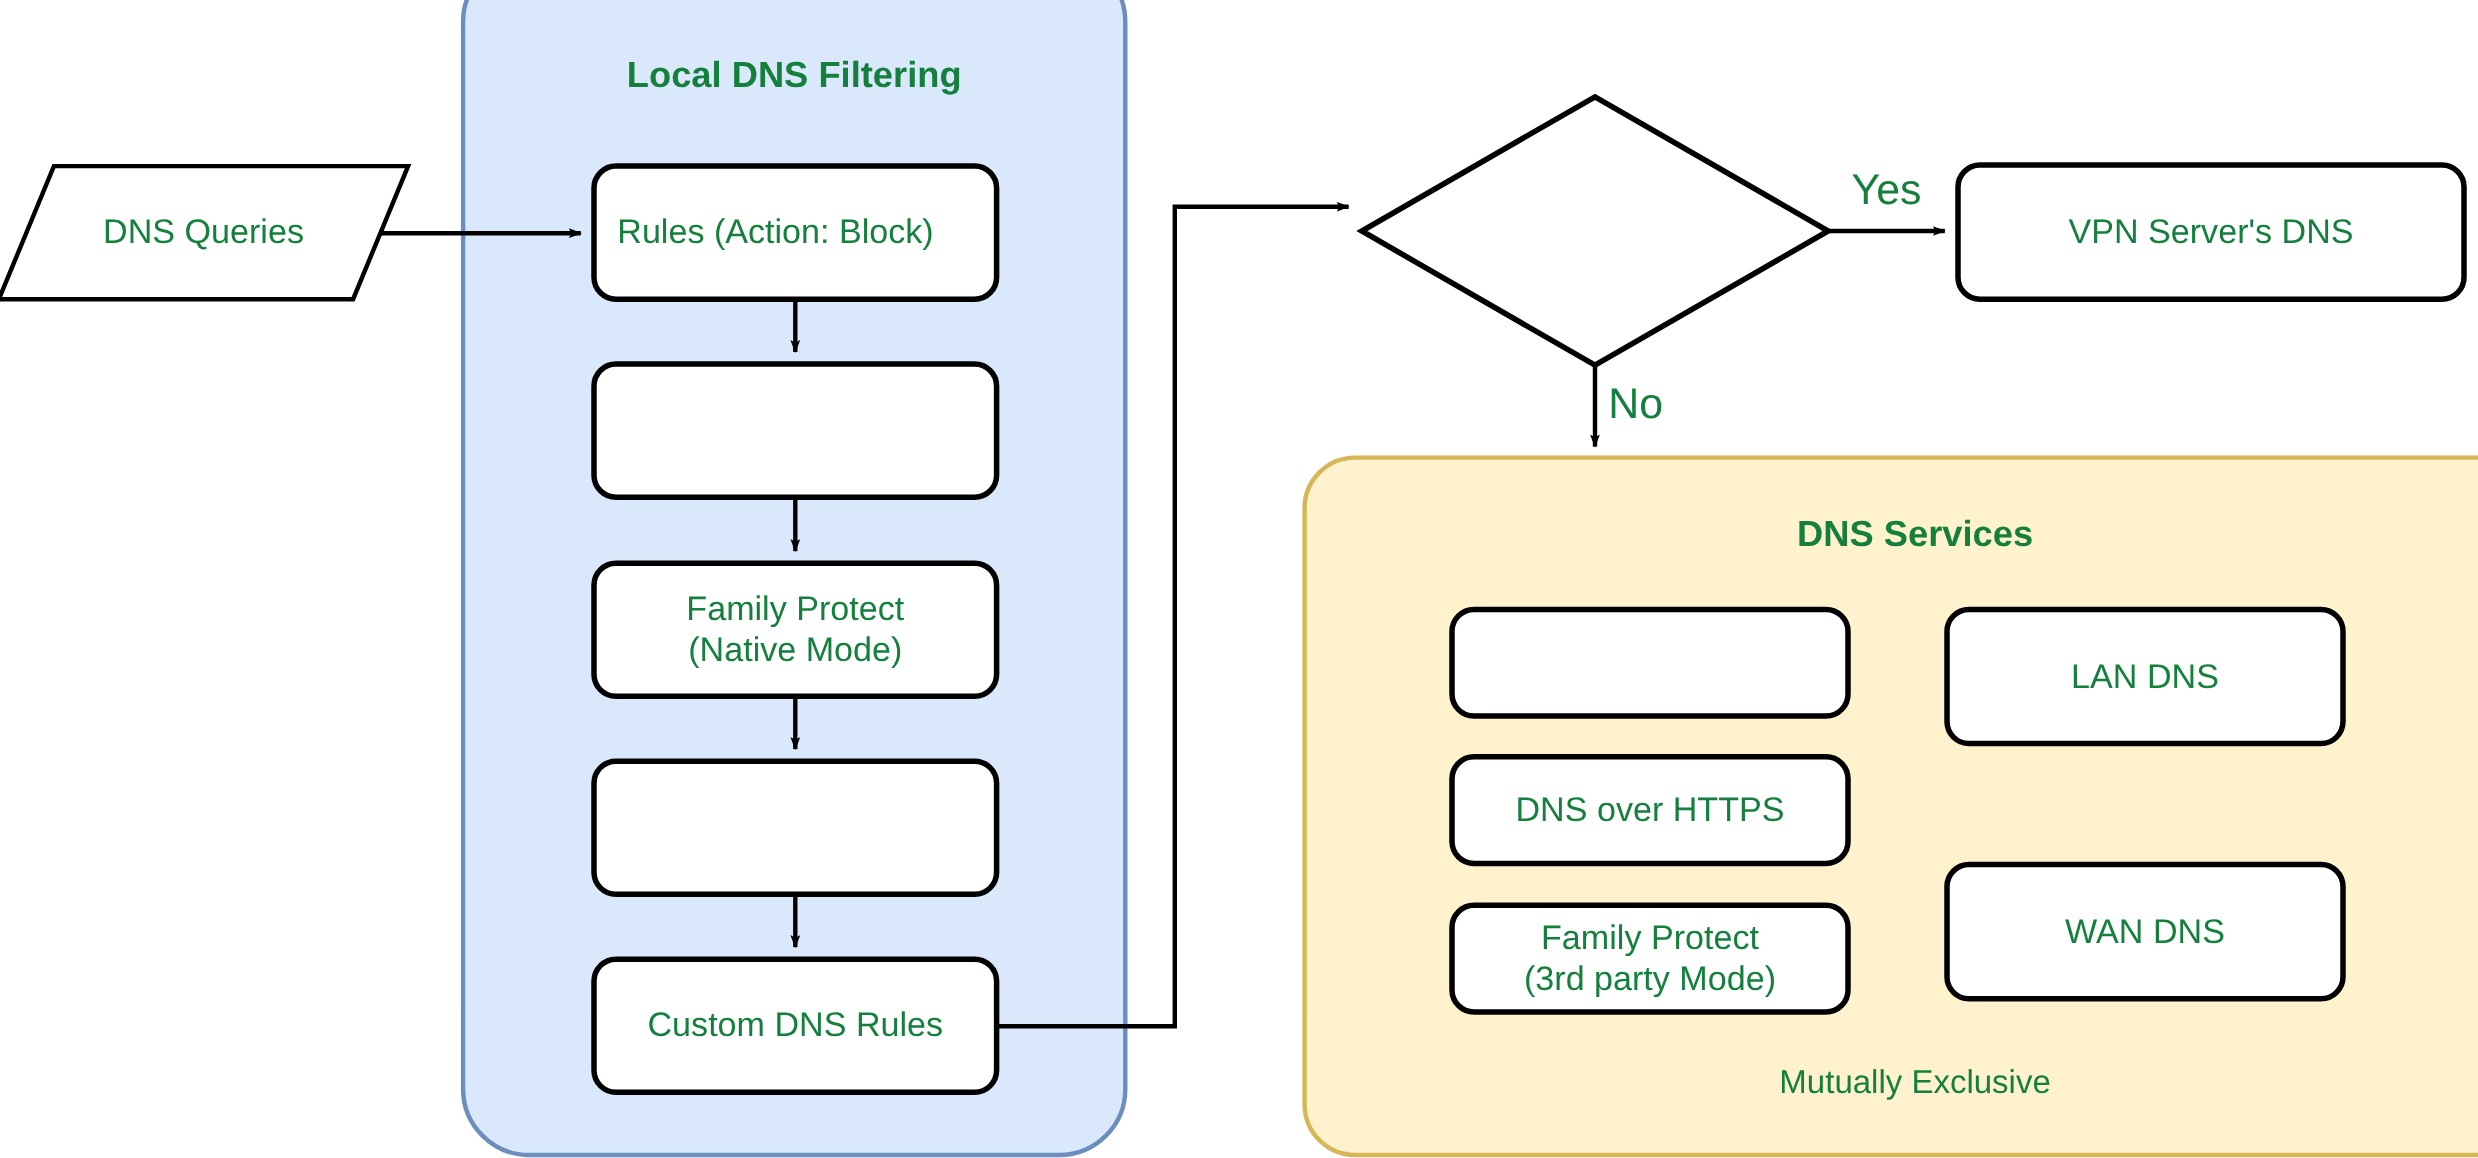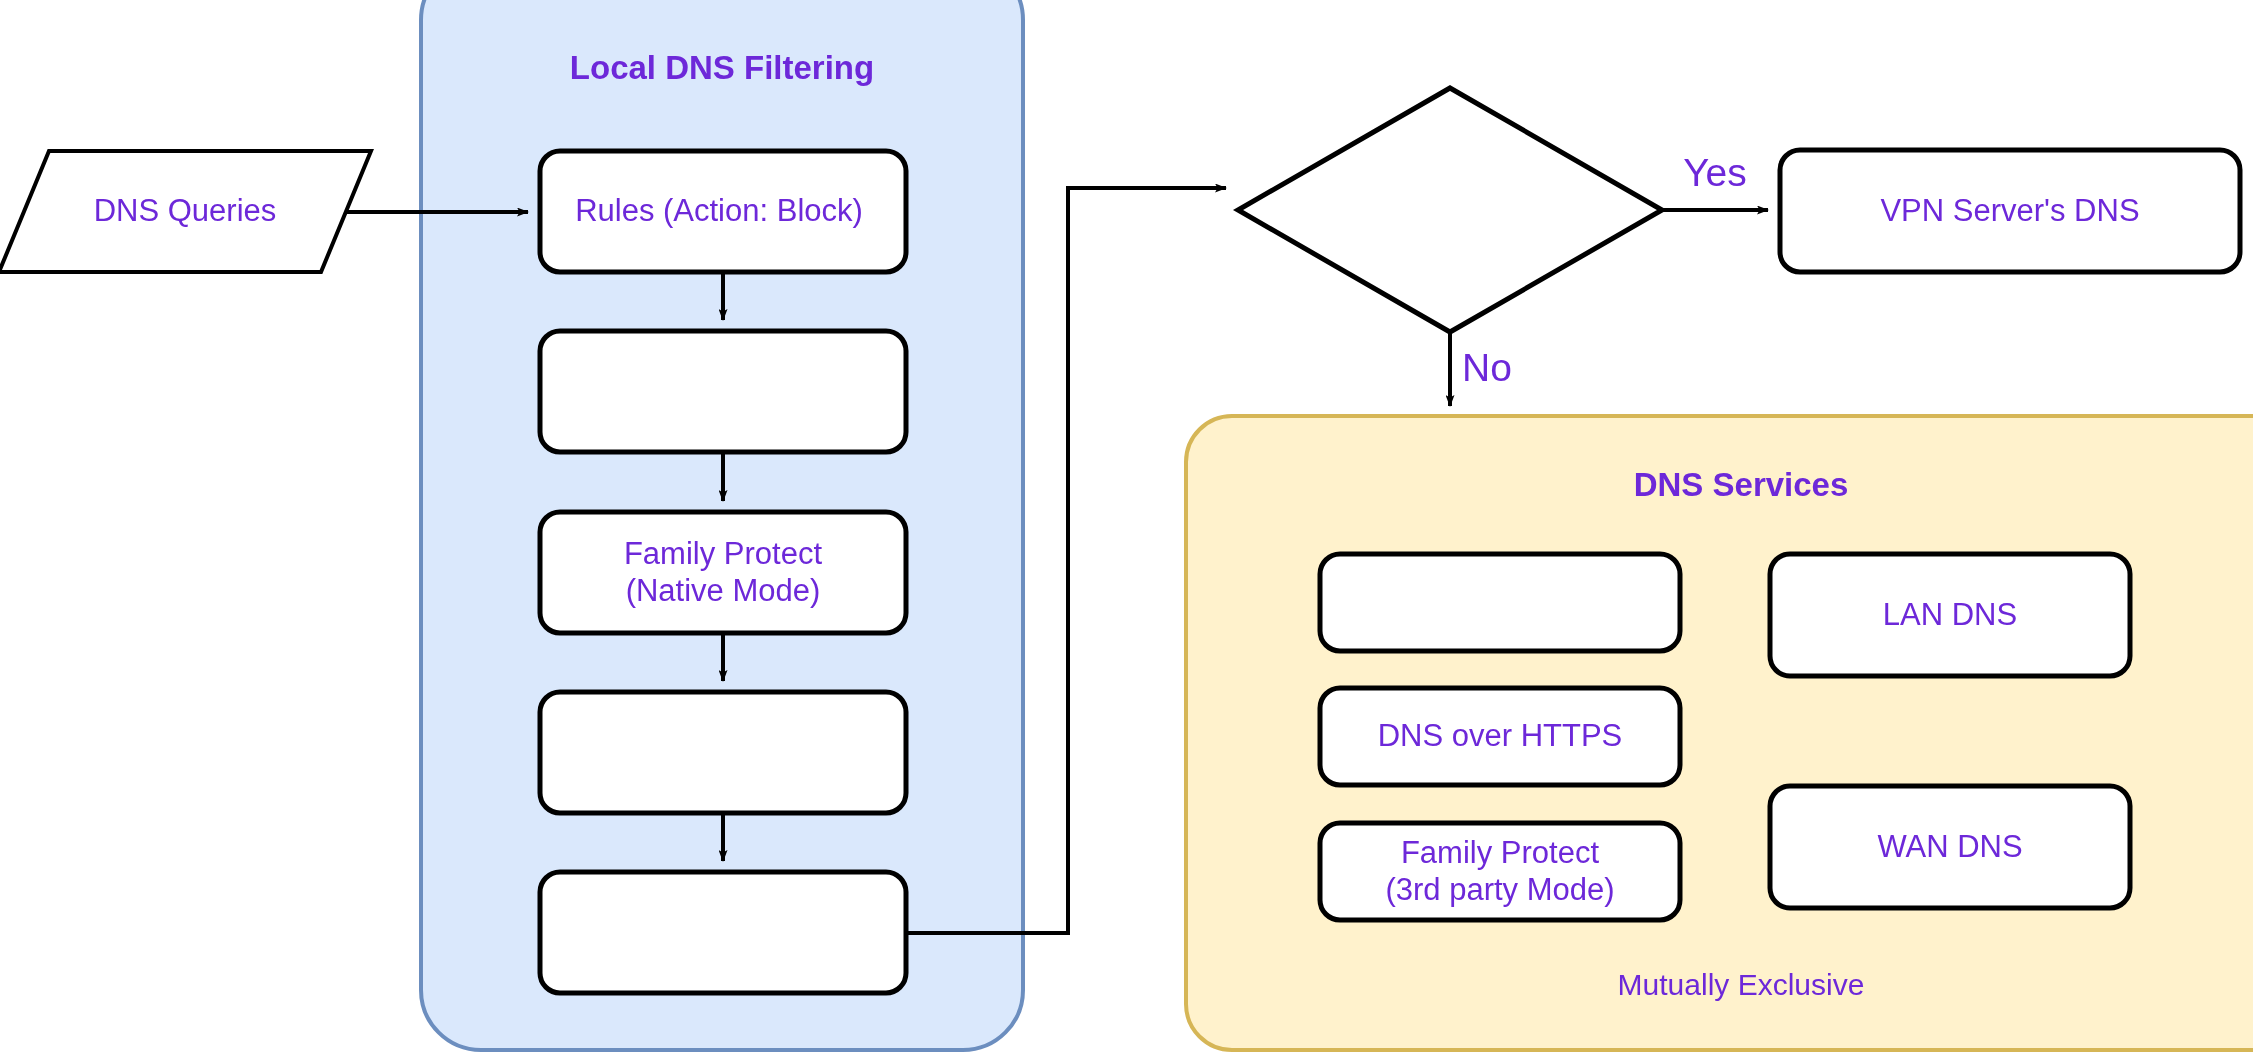--- a/index.html
+++ b/index.html
@@ -23,21 +23,21 @@
     top: 0;
     width: 2253px;
     height: 1053px;
   }
   .lbl {
     position: absolute;
     display: flex;
     align-items: center;
     justify-content: center;
     text-align: center;
-    color: #6d28d9;
+    color: #15803d;
     font-family: "Liberation Sans", sans-serif;
     font-size: 31px;
     line-height: 1.18;
     white-space: pre-line;
     pointer-events: none;
   }
   .lbl.group-title {
     font-weight: bold;
     font-size: 33px;
   }
@@ -99,27 +99,28 @@
   </svg>
 
   <div class="lbl group-title" style="left:421px; top:45px; width:602px; height:46px;">Local DNS Filtering</div>
 
   <div class="lbl group-title" style="left:1186px; top:462px; width:1110px; height:46px;">DNS Services</div>
 
   <div class="lbl note" style="left:1186px; top:965px; width:1110px; height:40px;">Mutually Exclusive</div>
 
   <div class="lbl" style="left:10px; top:151px; width:350px; height:121px;">DNS Queries</div>
 
-  <div class="lbl" style="left:536px; top:151px; width:366px; height:121px;">Rules (Action: Block)</div>
+  <div class="lbl" style="left:522px; top:151px; width:366px; height:121px;">Rules (Action: Block)</div>
 
 
   <div class="lbl" style="left:540px; top:512px; width:366px; height:121px;">Family Protect
 (Native Mode)</div>
 
 
+  <div class="lbl" style="left:540px; top:872px; width:366px; height:121px;">Custom DNS Rules</div>
 
 
   <div class="lbl" style="left:1780px; top:150px; width:460px; height:122px;">VPN Server's DNS</div>
 
 
   <div class="lbl" style="left:1320px; top:688px; width:360px; height:97px;">DNS over HTTPS</div>
 
   <div class="lbl" style="left:1320px; top:823px; width:360px; height:97px;">Family Protect
 (3rd party Mode)</div>
 

